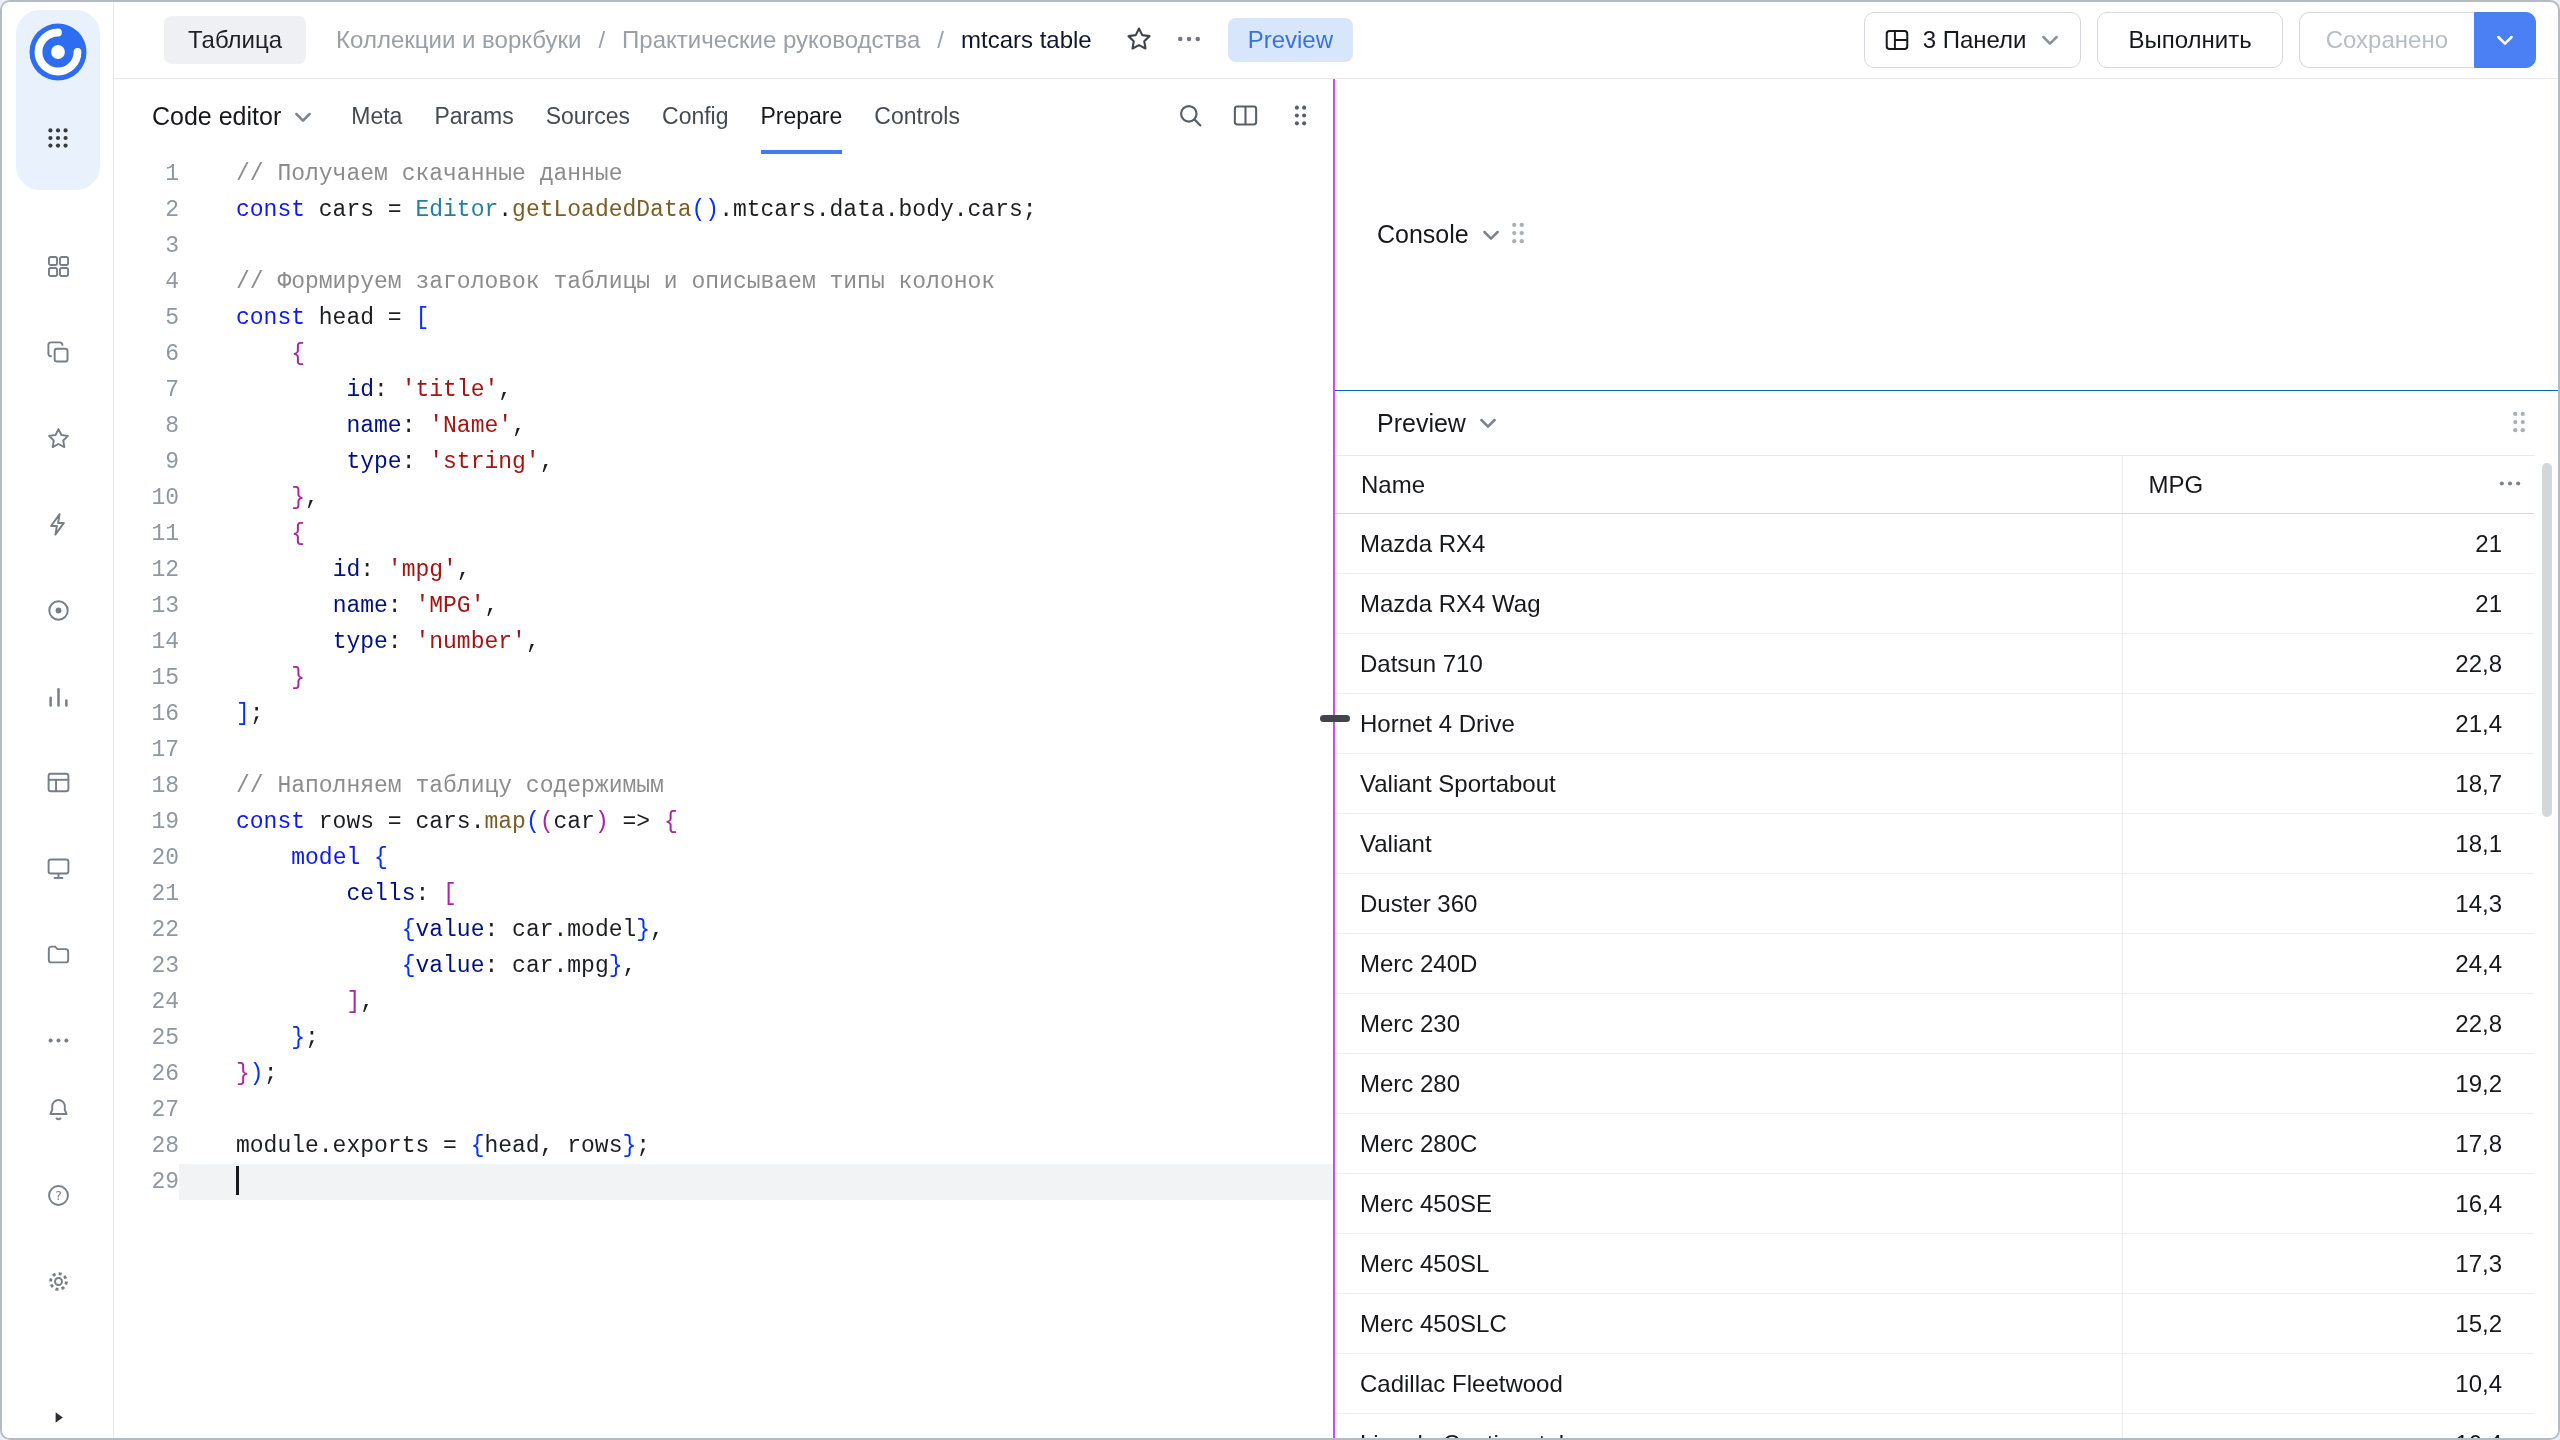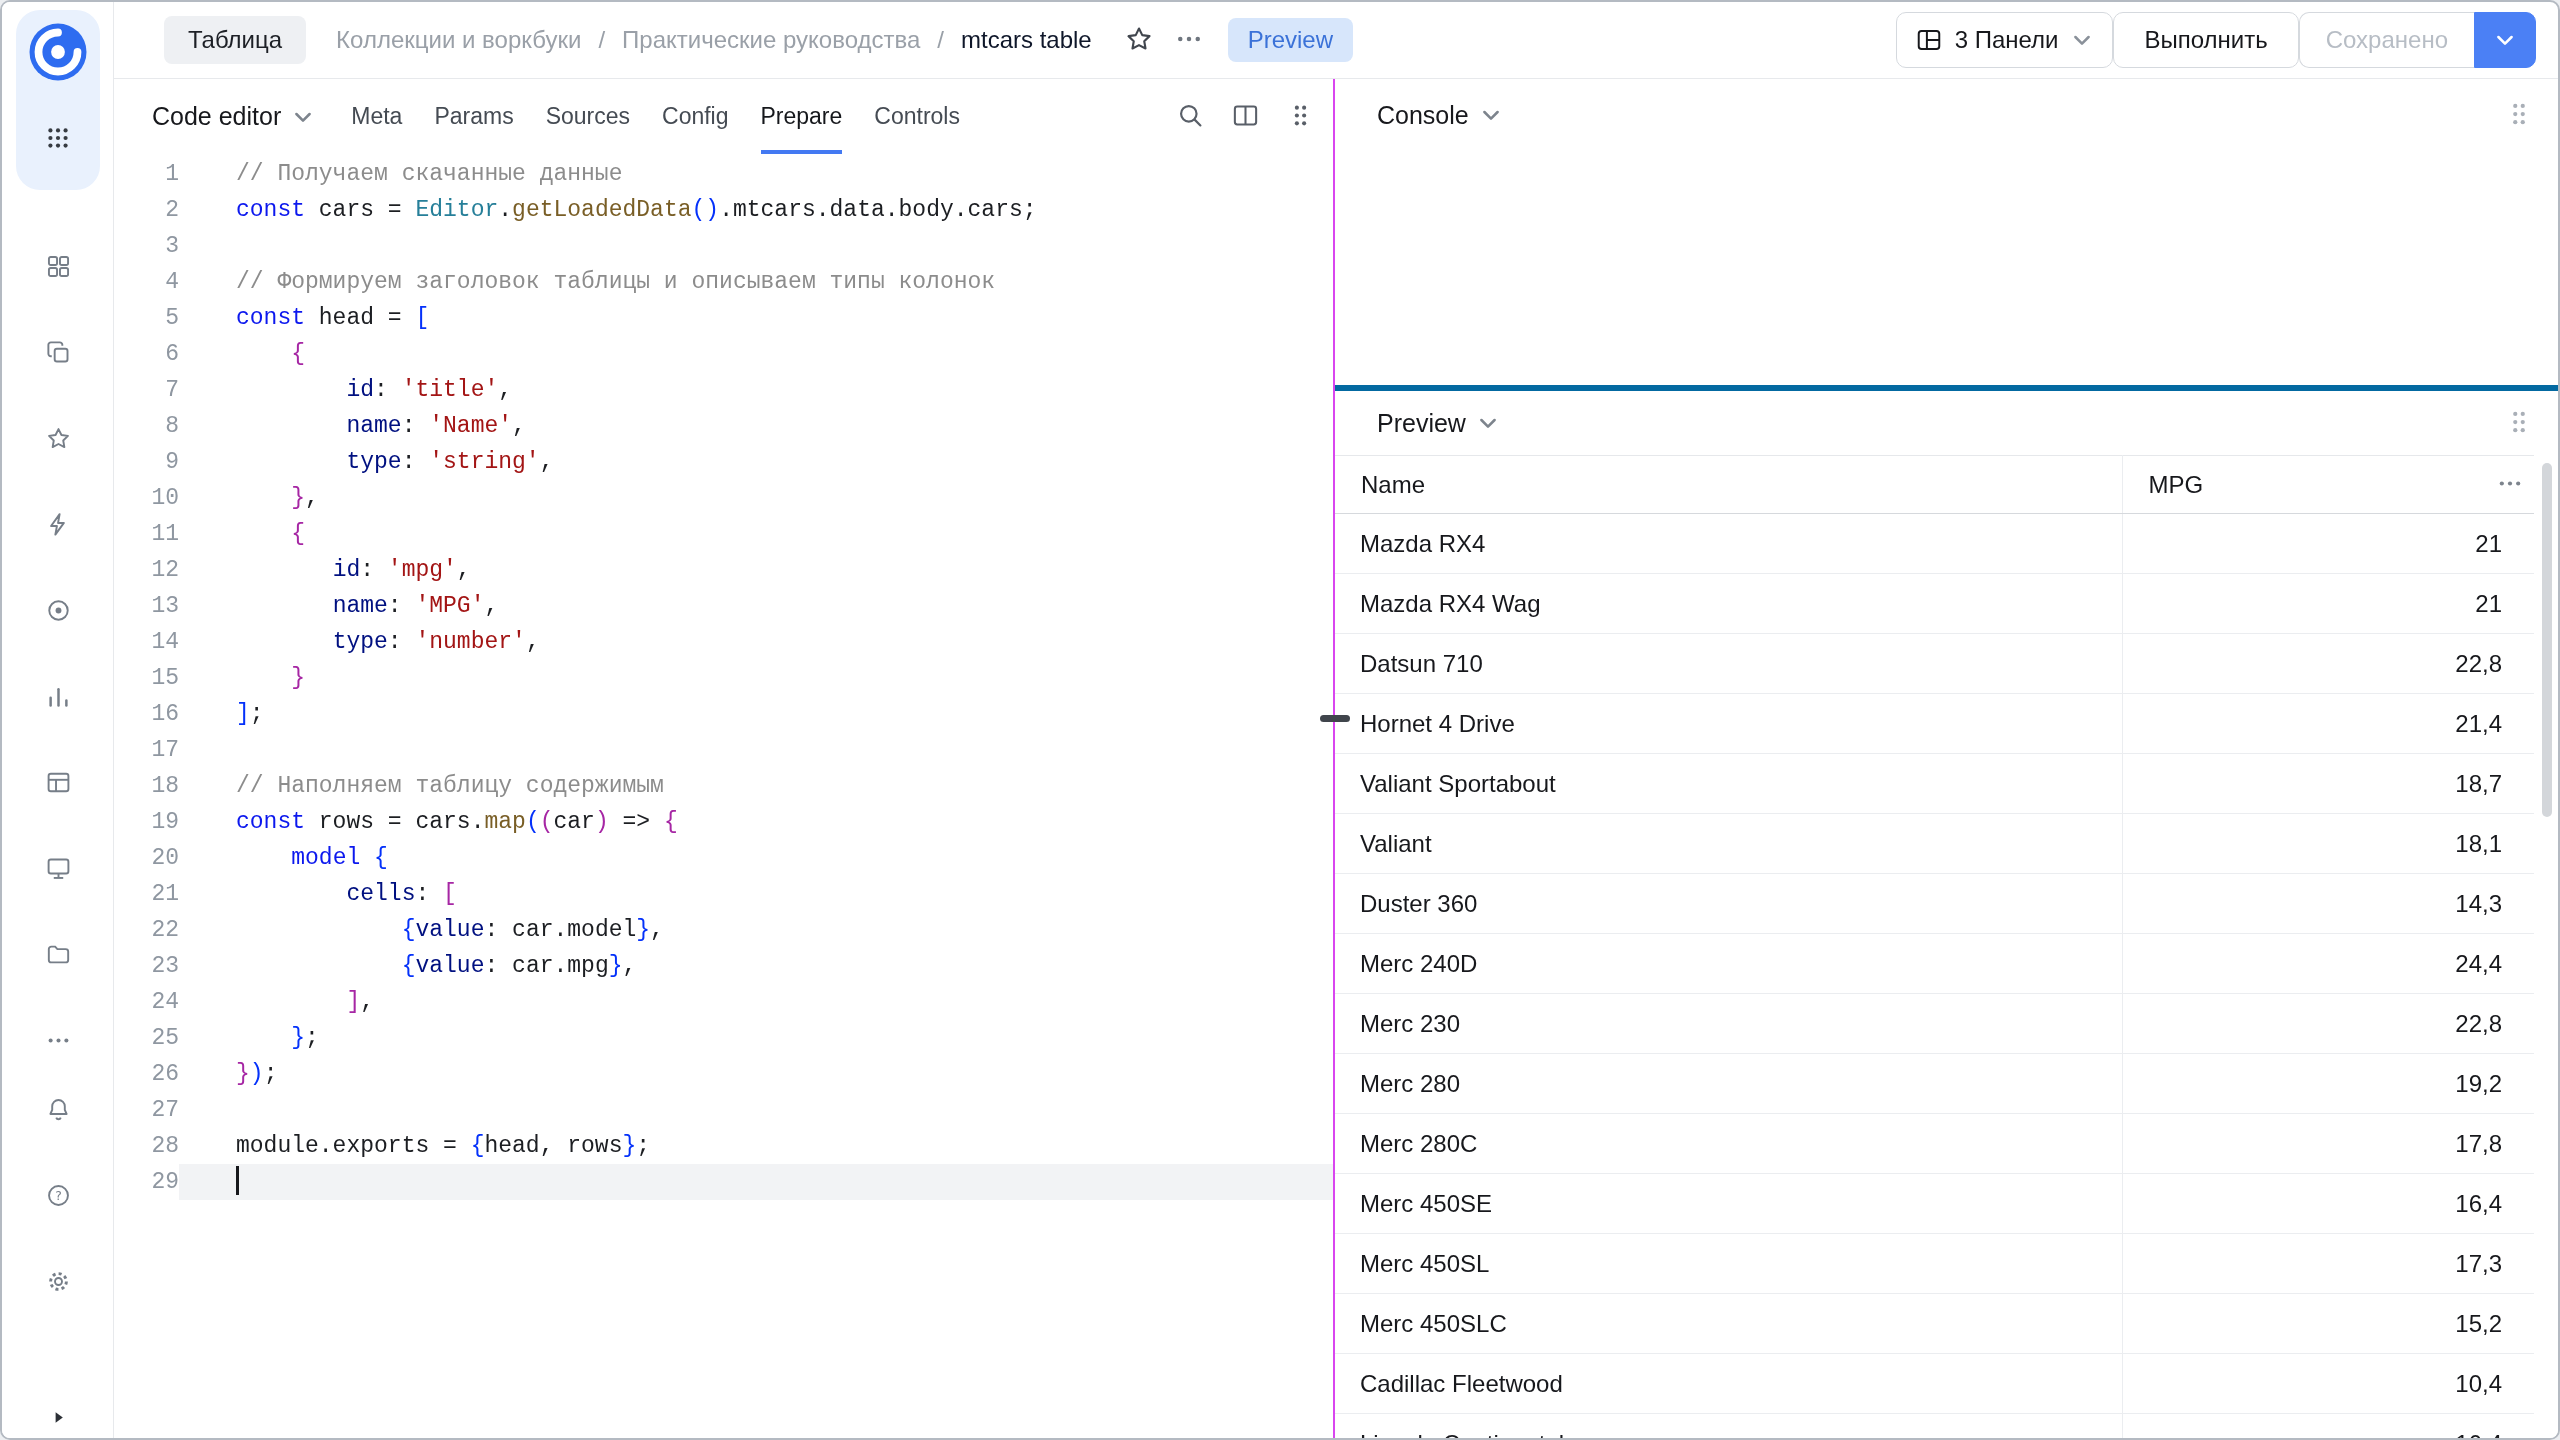--- a/index.html
+++ b/index.html
@@ -24,21 +24,21 @@
 .chip{height:48px;display:flex;align-items:center;padding:0 24px;background:#eef0f3;border-radius:8px;font-size:24px;color:#1d2026}
 .breadcrumb{display:flex;align-items:center;gap:17px;margin-left:30px;font-size:24px;white-space:nowrap}
 .bc-item,.bc-sep{color:#9aa0a8}
 .bc-item{cursor:pointer}
 .bc-current{color:#0f172a}
 .icon-btn{background:none;border:none;display:flex;align-items:center;justify-content:center;color:#4d535b;cursor:pointer}
 .icon-btn svg{width:30px;height:30px}
 .star-btn{margin-left:32px;color:#41464e}
 .dots-btn{margin-left:20px;color:#6f767f}
 .badge{margin-left:24px;height:44px;display:flex;align-items:center;padding:0 20px;border-radius:8px;background:#d7e6fb;color:#3b72d8;font-size:24px;cursor:pointer}
-.tb-right{margin-left:auto;display:flex;align-items:flex-end;gap:0}
+.tb-right{margin-left:auto;display:flex;align-items:flex-end;gap:16px}
 .btn{height:56px;display:flex;align-items:center;justify-content:center;background:#fff;border:1px solid #d5d9de;border-radius:10px;font-size:24px;color:#17181c;font-family:inherit;cursor:pointer}
 .btn.ghost{padding:0 18px;gap:12px}
 .btn .chev{color:#8a919a}
 .run{padding:0 30px}
 .save-split{display:flex;align-items:stretch}
 .save-main{padding:0 26px;border-radius:10px 0 0 10px;color:#b7bdc5;border-right:none}
 .save-arrow{width:62px;border-radius:0 10px 10px 0;background:#4b80f5;border:1px solid #4b80f5;color:#fff}
 .ic{display:inline-flex;align-items:center}
 .ic svg{width:28px;height:28px}
 .ic16{display:inline-flex;align-items:center}
@@ -66,21 +66,21 @@
 .tk-kw{color:#0c18ee}
 .tk-ty{color:#267f99}
 .tk-fn{color:#795e26}
 .tk-st{color:#a31515}
 .tk-pr{color:#001080}
 .tk-b1{color:#0431fa}
 .tk-b2{color:#a626a4}
 .resize-handle{position:absolute;top:636px;right:-17px;width:30px;height:7px;border-radius:4px;background:#40454c;z-index:3;cursor:col-resize}
 
 .right-panels{flex:1;display:flex;flex-direction:column;min-width:0;background:#fff}
-.console-section{flex:0 0 312px;border-bottom:6px solid #0369a1;display:flex;flex-direction:column}
+.console-section{flex:0 0 312px;border-bottom:1px solid #0369a1;display:flex;flex-direction:row}
 .panel-header{display:flex;align-items:center;padding:0 24px 0 42px}
 .console-section .panel-header{flex:0 0 72px}
 .preview-section .panel-header{flex:0 0 64px}
 .panel-title{display:flex;align-items:center;gap:10px;font-size:25px;font-weight:500;cursor:pointer}
 .panel-title .ic16{color:#7d848d}
 .panel-drag{margin-left:auto;color:#a9afb7}
 .console-body{flex:1}
 .preview-section{flex:1;display:flex;flex-direction:column;position:relative;min-height:0}
 .table-wrap{flex:1;overflow:hidden;padding-right:24px}
 table.preview{width:100%;border-collapse:collapse;font-size:24px;table-layout:fixed}

